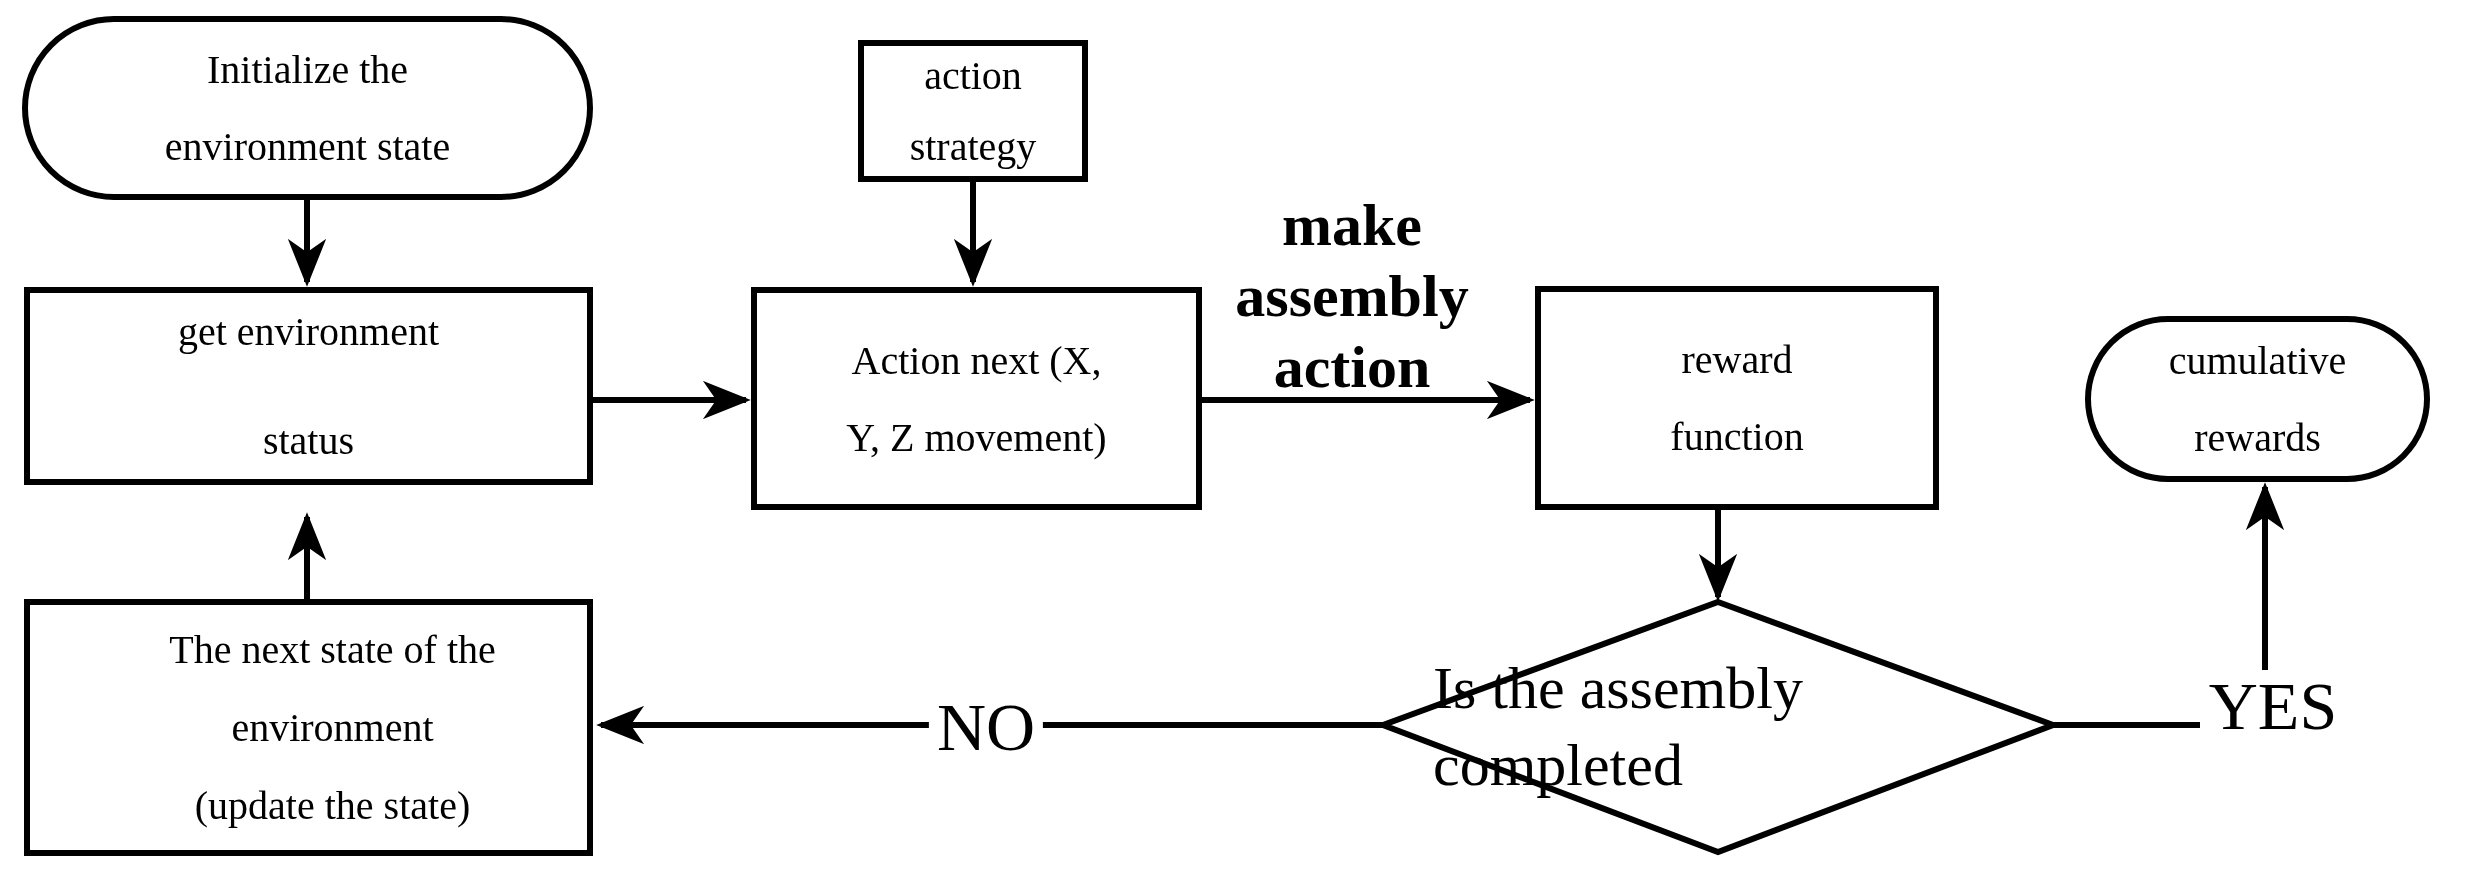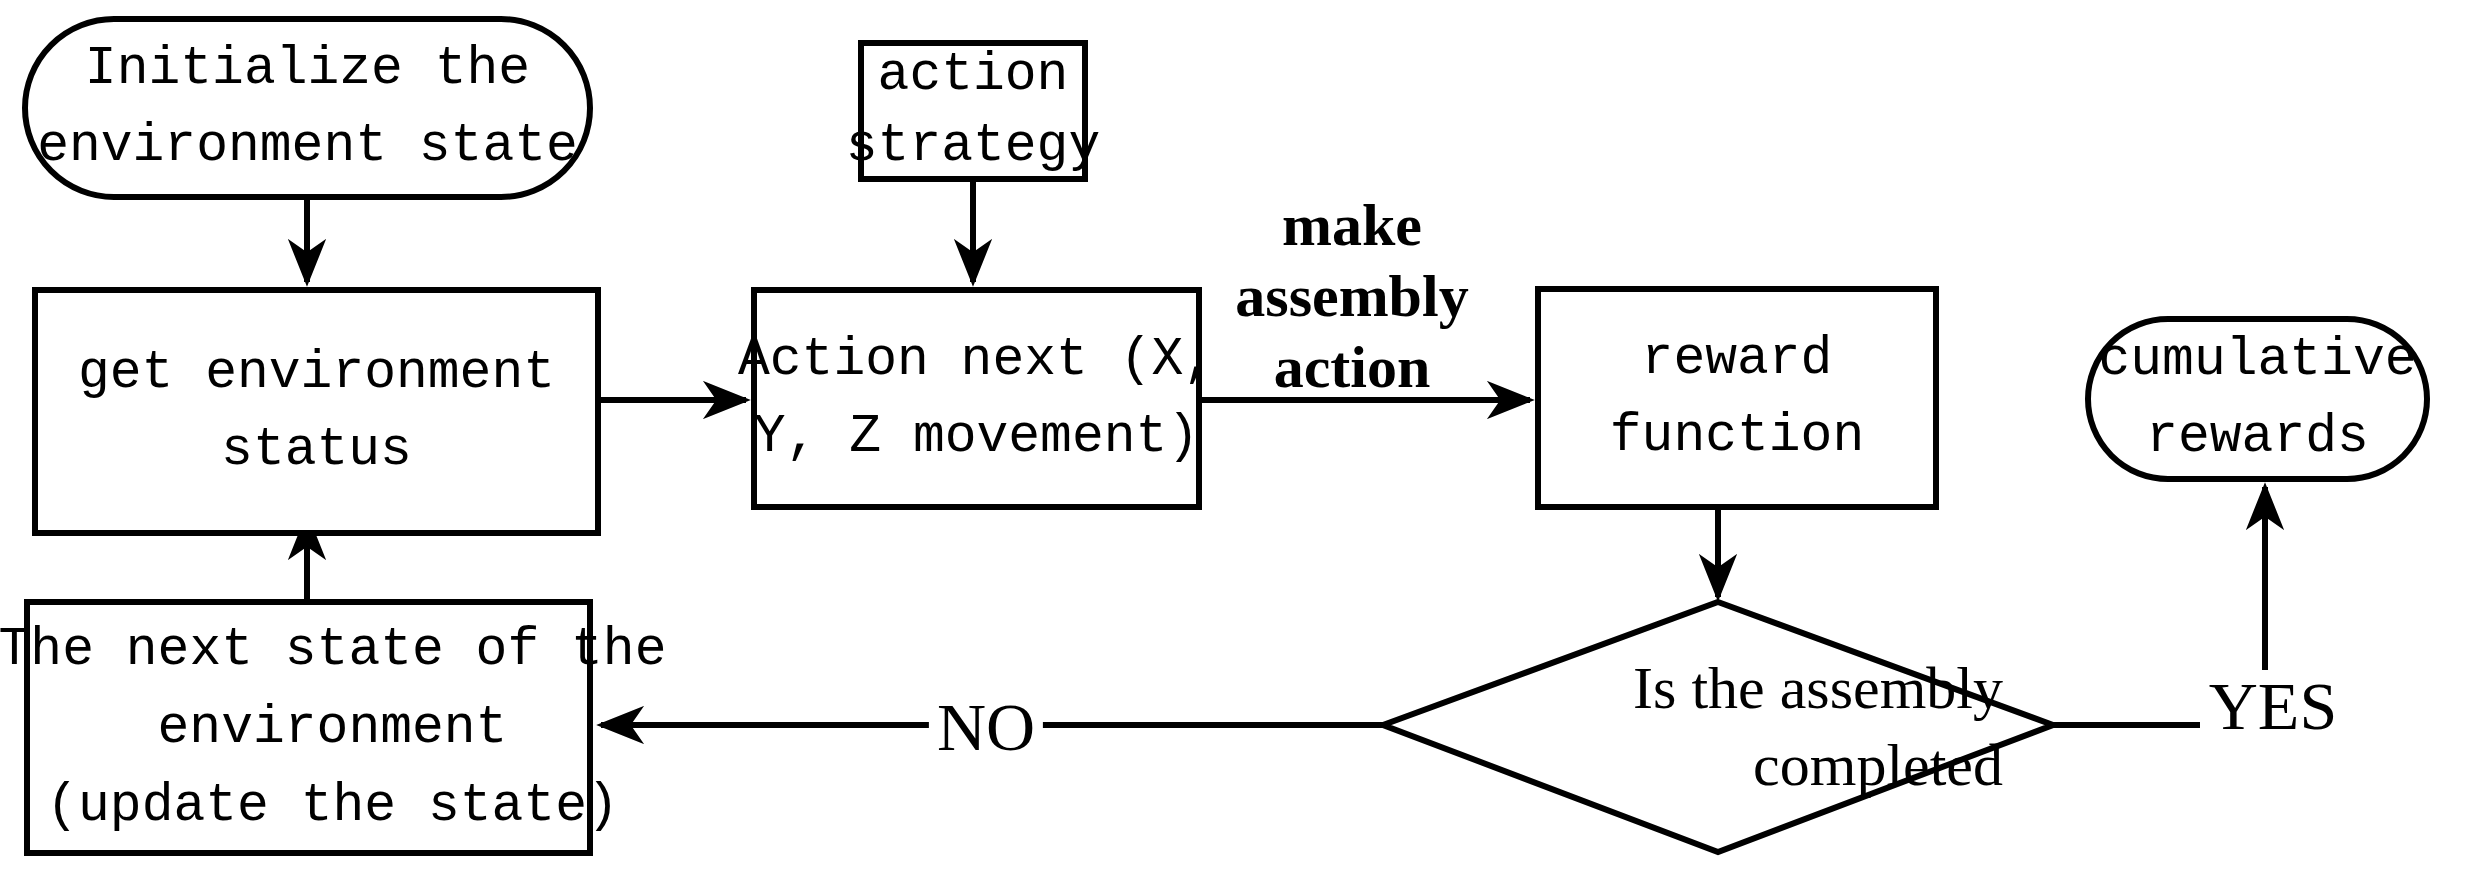--- a/index.html
+++ b/index.html
@@ -25,40 +25,39 @@
   .node {
     position: absolute;
     box-sizing: border-box;
     border: 6px solid #000000;
     background: #ffffff;
     display: flex;
     flex-direction: column;
     align-items: center;
     justify-content: center;
     text-align: center;
-    font-size: 53px;
+    font-size: 40px;
     line-height: 77px;
     white-space: nowrap;
-    font-family: Liberation Mono, monospace;
   }
   .terminator { border-radius: 92px; }
   .node-start         { left: 22px;   top: 16px;  width: 571px; height: 184px; }
-  .node-get-status    { left: 32px;   top: 287px; width: 569px; height: 249px; }
+  .node-get-status    { left: 24px;   top: 287px; width: 569px; height: 198px; justify-content: space-between; }
   .node-action-strategy { left: 858px; top: 40px; width: 230px; height: 142px; line-height: 71px; }
   .node-action-space  { left: 751px;  top: 287px; width: 451px; height: 223px; }
   .node-reward        { left: 1535px; top: 286px; width: 404px; height: 224px; }
   .node-next-state    { left: 24px;   top: 599px; width: 569px; height: 257px; line-height: 78px; padding-left: 48px; }
   .node-cumulative    { left: 2085px; top: 316px; width: 345px; height: 166px; border-radius: 83px; }
   .decision-label {
     position: absolute;
     left: 1433px; top: 612px;
     width: 570px; height: 230px;
     display: flex;
     flex-direction: column;
-    align-items: flex-end;
+    align-items: flex-start;
     justify-content: center;
     text-align: center;
     font-size: 60px;
     line-height: 77px;
     white-space: nowrap;
   }
   .edge-label-block {
     position: absolute;
     left: 1102px; top: 190px;
     width: 500px;

